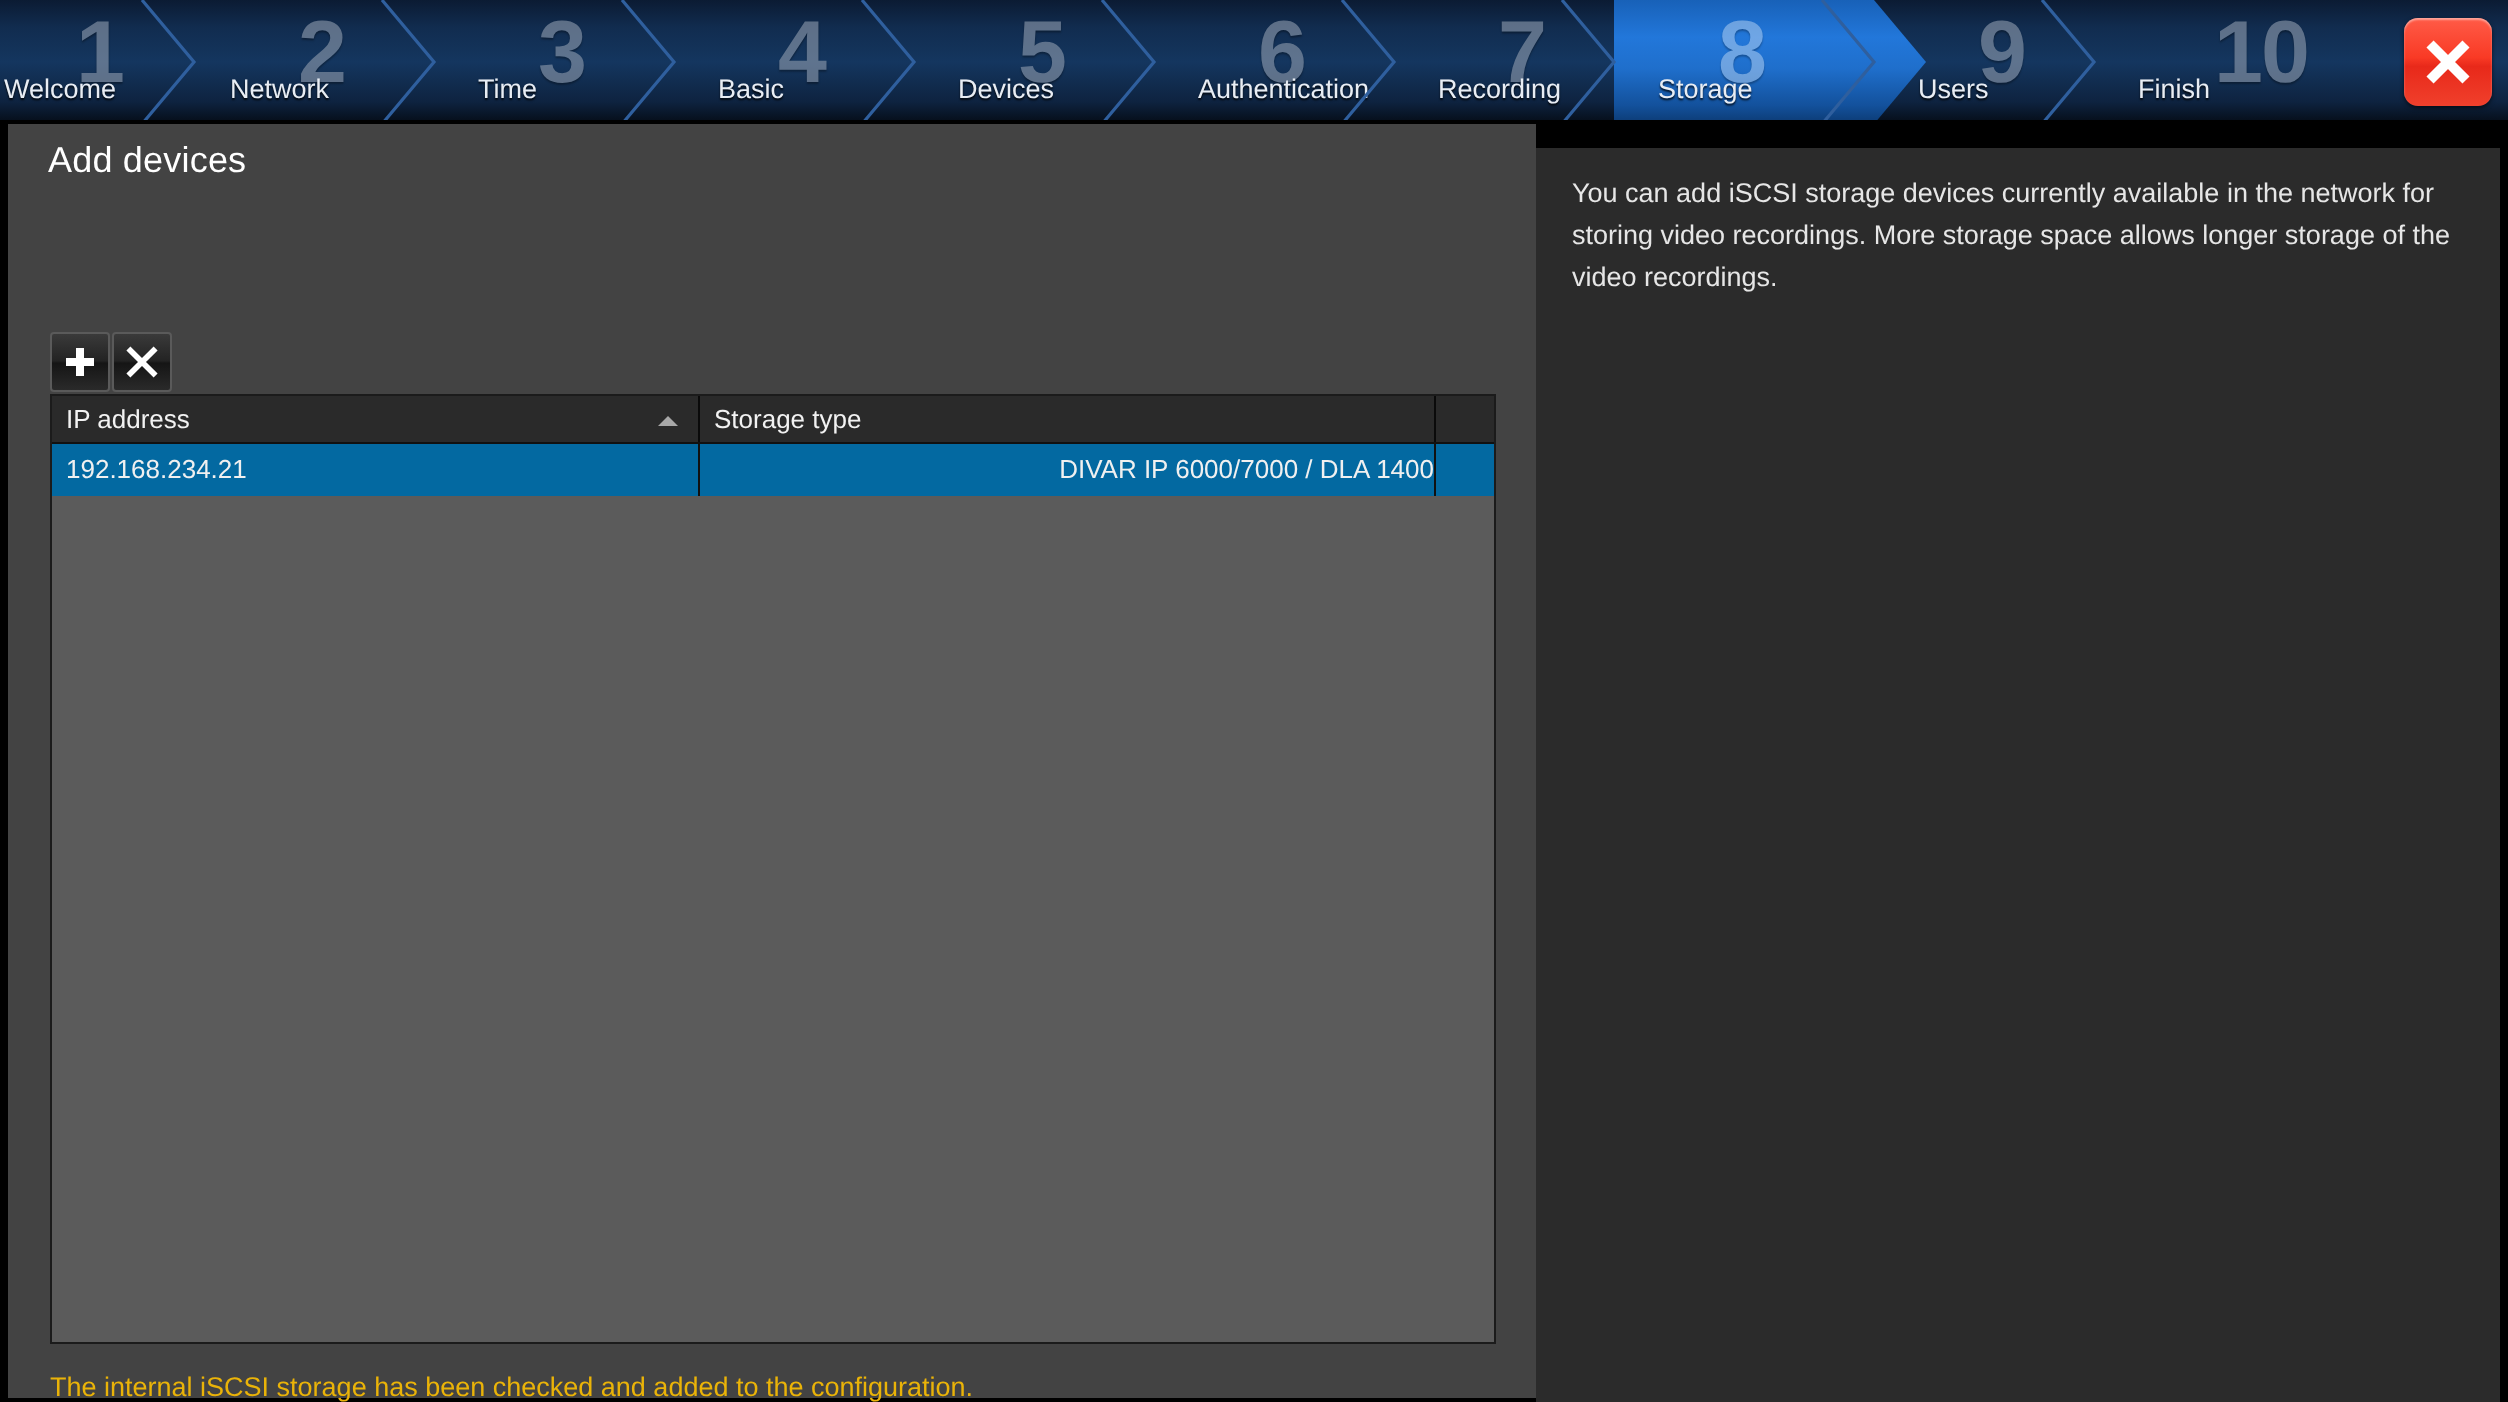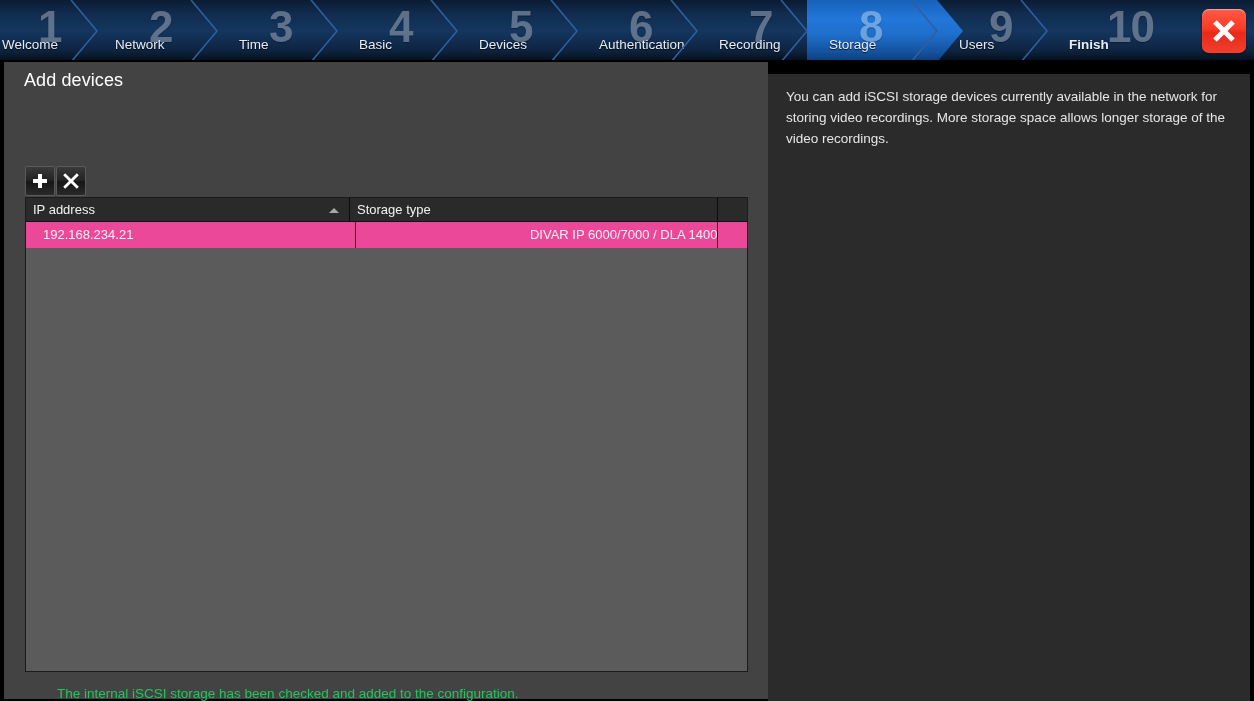--- a/index.html
+++ b/index.html
@@ -192,23 +192,22 @@
     right: 10px;
     top: 10px;
     width: 0; height: 0;
     border-left: 5px solid transparent;
     border-right: 5px solid transparent;
     border-bottom: 5px solid #a8a8a8;
   }
   .trow {
     display: flex;
     height: 26px;
-    background: #ec4899;
+    background: #0369a1;
     cursor: pointer;
-    padding-left: 10px;
   }
   .td {
     color: #f0f0f0;
     font-size: 13px;
     line-height: 25px;
     padding-left: 7px;
     box-sizing: border-box;
     border-right: 1px solid #111;
     overflow: hidden;
     white-space: nowrap;
@@ -265,21 +264,21 @@
         <div class="step active" style="left: 807px; width: 158px; clip-path: polygon(0px 0px, 130px 0px, 156px 50%, 130px 100%, 0px 100%);">
           <div class="step-num" style="left: 52px;">8</div>
           <div class="step-label" style="left: 22px;">Storage</div>
         </div>
         <div class="step" style="left: 937px; width: 138px;">
           <div class="step-num" style="left: 52px;">9</div>
           <div class="step-label" style="left: 22px;">Users</div>
         </div>
         <div class="step" style="left: 1047px; width: 171px;">
           <div class="step-num" style="left: 60px;">10</div>
-          <div class="step-label" style="left: 22px; font-weight: bold;">Finish</div>
+          <div class="step-label" style="left: 22px;">Finish</div>
         </div>
         <div style="position: absolute; top: 0px; height: 62px; width: 30px; pointer-events: none; left: 69px;"><svg width="30" height="62" viewBox="0 0 30 62">
             <path d="M2 0 L28 31 L2 62" stroke="#2f5f9e" stroke-width="1.6" fill="none"></path>
           </svg></div>
         <div style="position: absolute; top: 0px; height: 62px; width: 30px; pointer-events: none; left: 189px;"><svg width="30" height="62" viewBox="0 0 30 62">
             <path d="M2 0 L28 31 L2 62" stroke="#2f5f9e" stroke-width="1.6" fill="none"></path>
           </svg></div>
         <div style="position: absolute; top: 0px; height: 62px; width: 30px; pointer-events: none; left: 309px;"><svg width="30" height="62" viewBox="0 0 30 62">
             <path d="M2 0 L28 31 L2 62" stroke="#2f5f9e" stroke-width="1.6" fill="none"></path>
           </svg></div>
@@ -336,21 +335,21 @@
           </div>
         <div id="table-body">
             <div class="trow">
               <div class="td c-ip">192.168.234.21</div>
               <div class="td c-type">DIVAR IP 6000/7000 / DLA 1400</div>
               <div class="td c-blank"></div>
             </div>
           </div>
       </div>
 
-      <div id="status-message" style="color: #22c55e; margin-left: 32px;">The internal iSCSI storage has been checked and added to the configuration.</div>
+      <div id="status-message" style="color: #eab308;">The internal iSCSI storage has been checked and added to the configuration.</div>
 
     </div>
 
     <div id="help-panel">
       <p id="help-text">You can add iSCSI storage devices currently available in the network for storing video recordings. More storage space allows longer storage of the video recordings.</p>
     </div>
 
   </div>
 </div>
 

